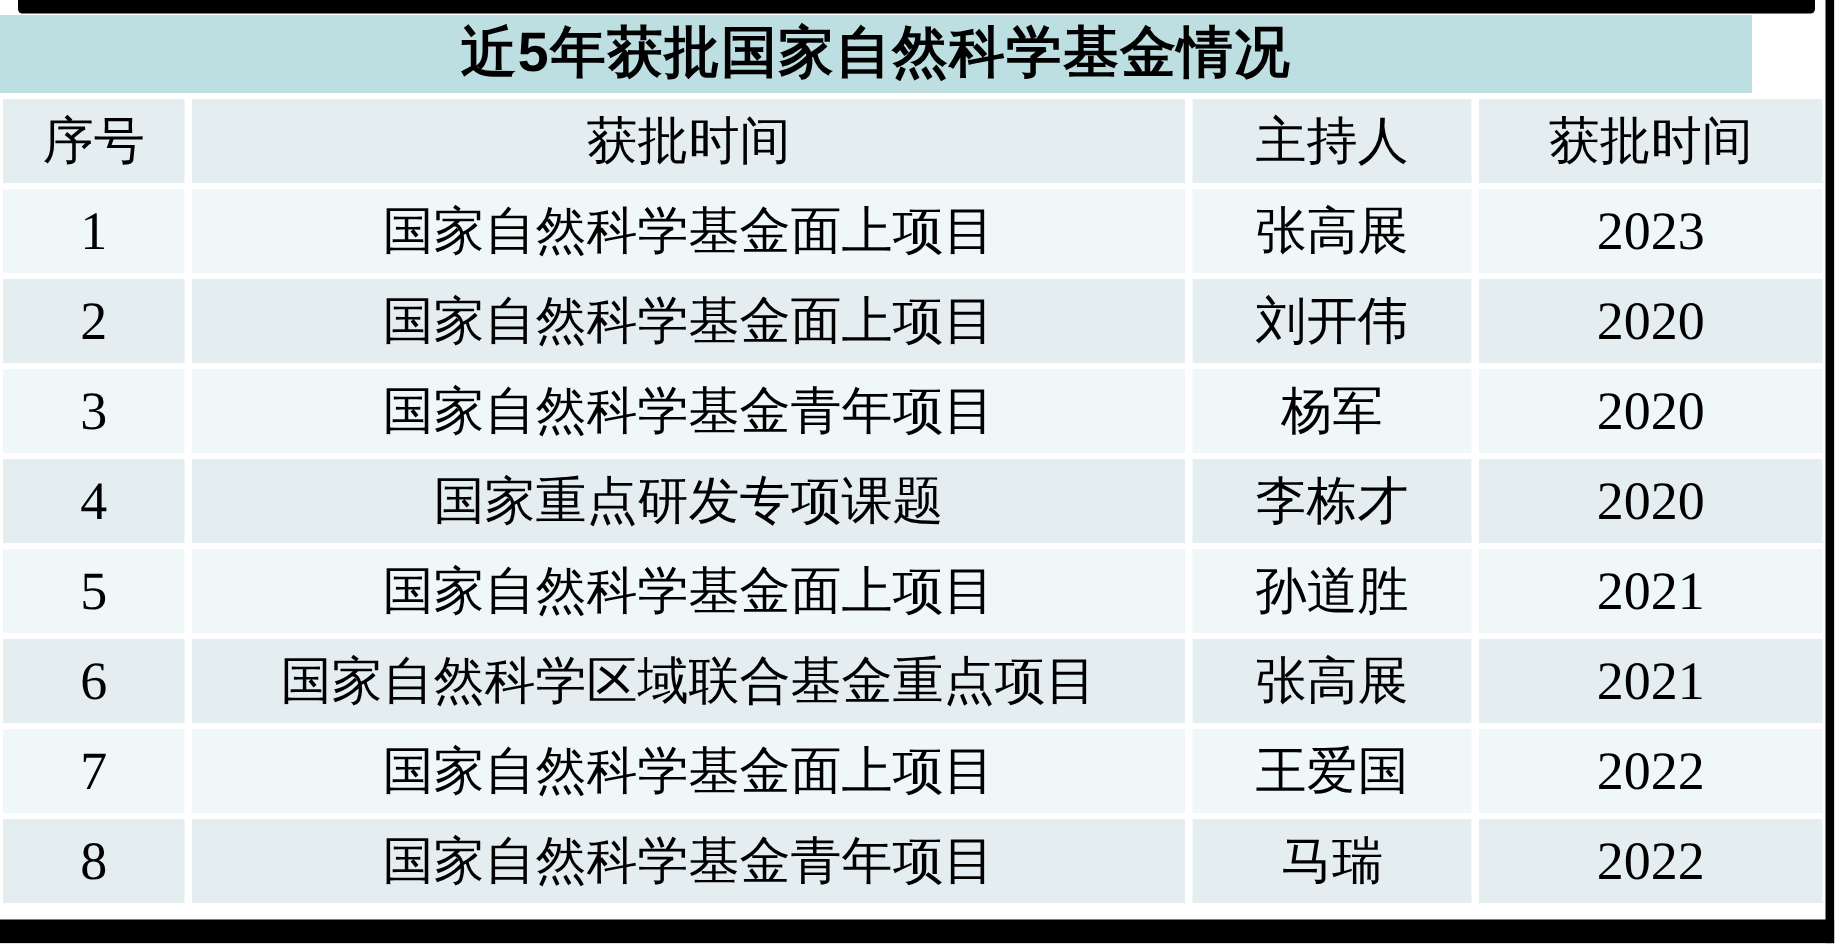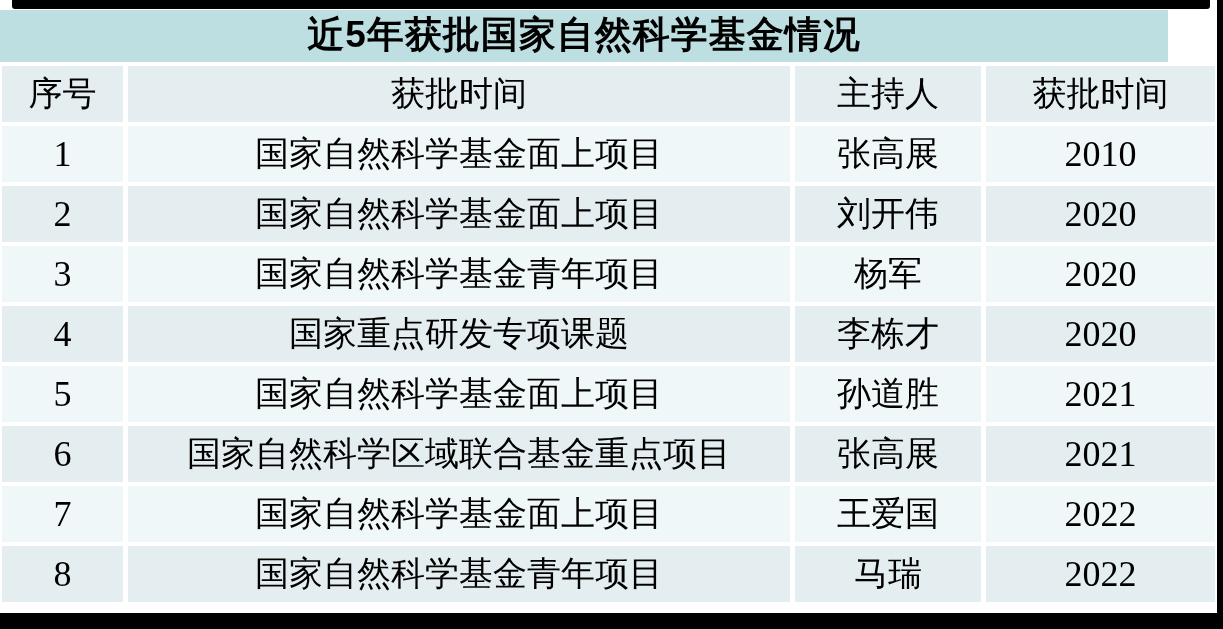--- a/index.html
+++ b/index.html
@@ -91,21 +91,21 @@
 
   <div class="grants-grid">
 
   <div class="row-head" style="display: contents;"><div class="cell">序号</div></div>
       <div class="row-head" style="display: contents;"><div class="cell">获批时间</div></div>
       <div class="row-head" style="display: contents;"><div class="cell">主持人</div></div>
       <div class="row-head" style="display: contents;"><div class="cell">获批时间</div></div>
       <div class="row-odd" style="display: contents;"><div class="cell num">1</div></div>
       <div class="row-odd" style="display: contents;"><div class="cell">国家自然科学基金面上项目</div></div>
       <div class="row-odd" style="display: contents;"><div class="cell">张高展</div></div>
-      <div class="row-odd" style="display: contents;"><div class="cell num">2010</div></div>
+      <div class="row-odd" style="display: contents;"><div class="cell num">2023</div></div>
       <div class="row-even" style="display: contents;"><div class="cell num">2</div></div>
       <div class="row-even" style="display: contents;"><div class="cell">国家自然科学基金面上项目</div></div>
       <div class="row-even" style="display: contents;"><div class="cell">刘开伟</div></div>
       <div class="row-even" style="display: contents;"><div class="cell num">2020</div></div>
       <div class="row-odd" style="display: contents;"><div class="cell num">3</div></div>
       <div class="row-odd" style="display: contents;"><div class="cell">国家自然科学基金青年项目</div></div>
       <div class="row-odd" style="display: contents;"><div class="cell">杨军</div></div>
       <div class="row-odd" style="display: contents;"><div class="cell num">2020</div></div>
       <div class="row-even" style="display: contents;"><div class="cell num">4</div></div>
       <div class="row-even" style="display: contents;"><div class="cell">国家重点研发专项课题</div></div>

